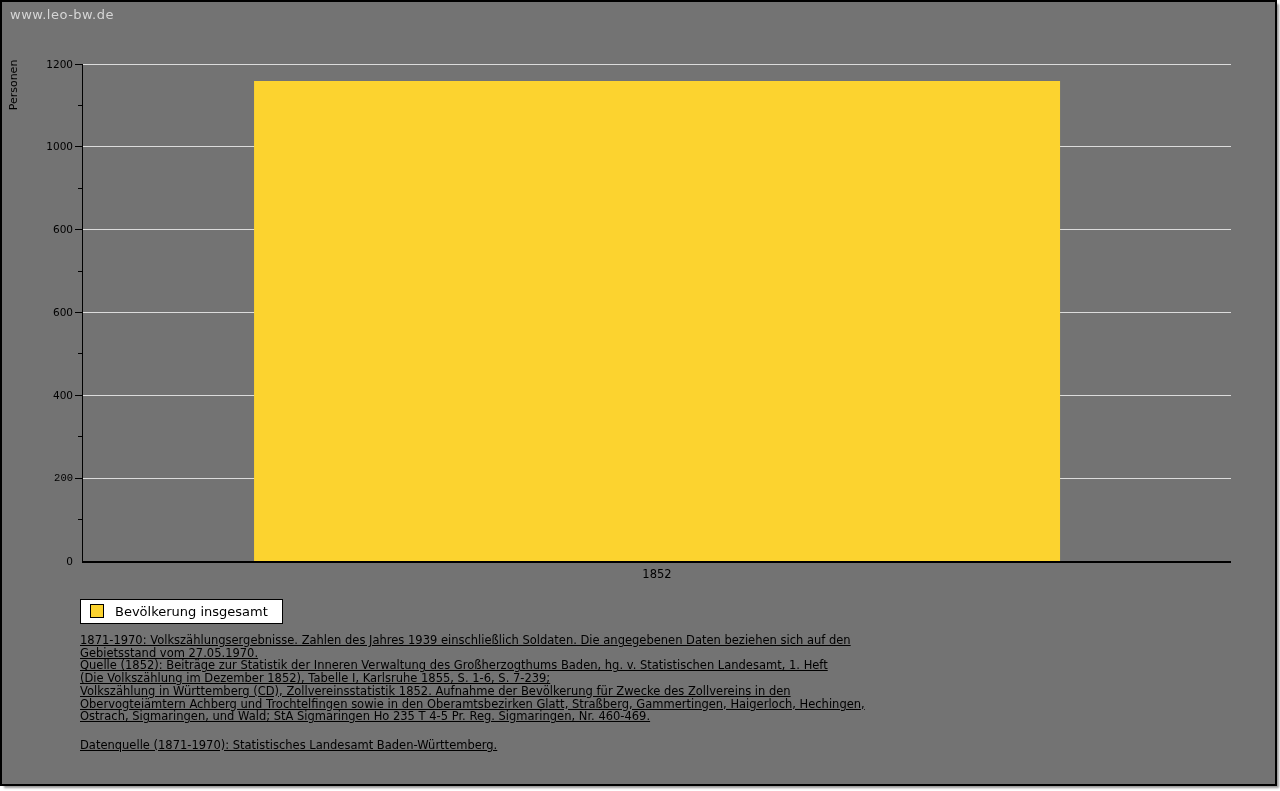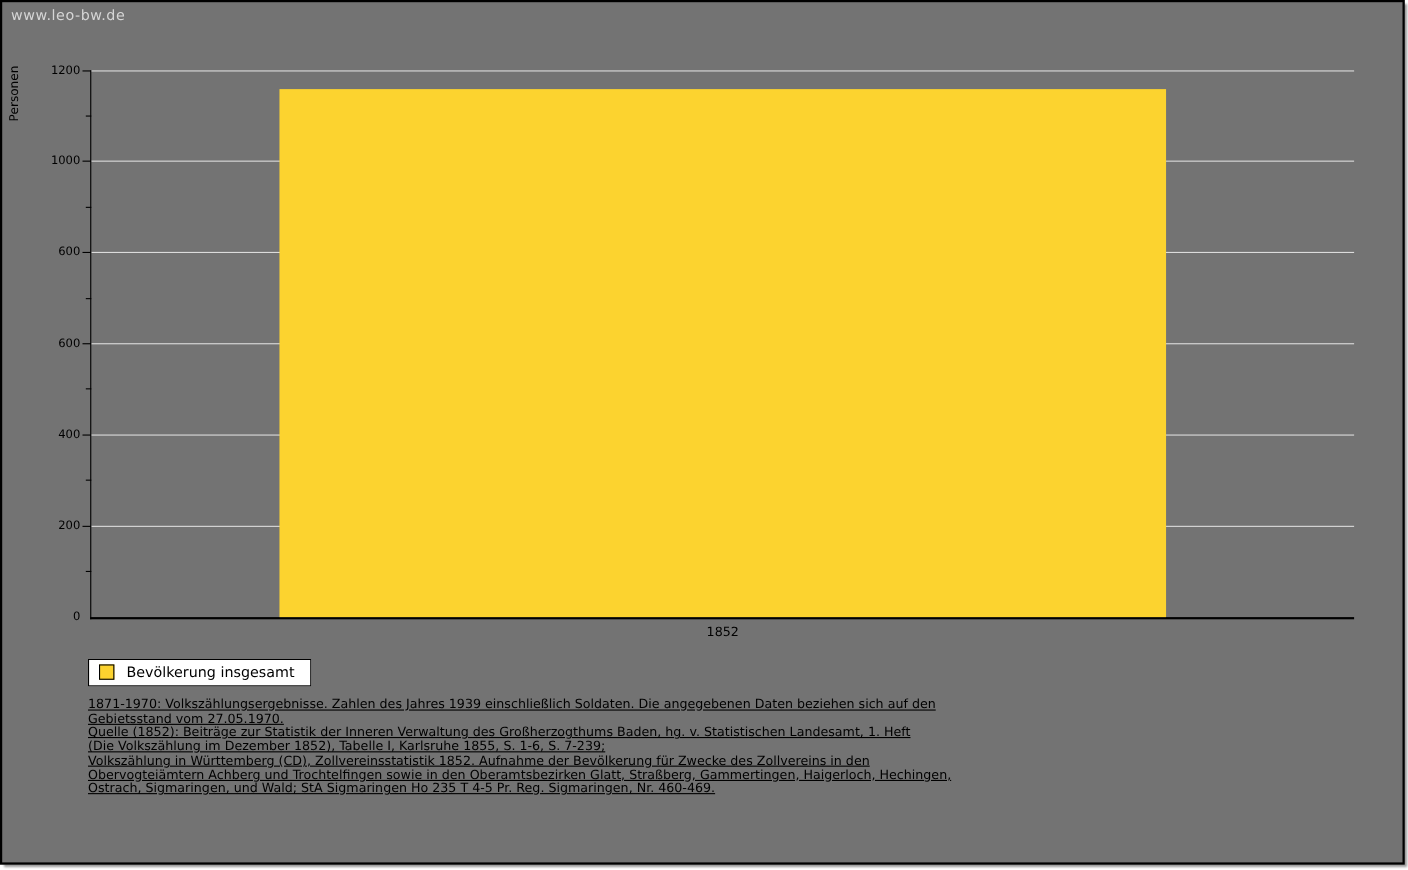--- a/index.html
+++ b/index.html
@@ -77,21 +77,21 @@
 
 
   <div class="ylabel">Personen</div>
 
   <div class="plot-area">
 
     <div class="xtick-label">1852</div>
   <div class="ytick-label" style="top: 490.5px;">0</div>
       <div class="gridline" style="top: 413.667px; background: rgb(220, 220, 220);"></div>
       <div class="tick-major" style="top: 413.667px;"></div>
-      <div class="ytick-label" style="top: 407.667px;">200</div>
+      <div class="ytick-label" style="top: 407.667px; font-family: Liberation Mono, monospace;">200</div>
       <div class="gridline" style="top: 330.833px; background: rgb(220, 220, 220);"></div>
       <div class="tick-major" style="top: 330.833px;"></div>
       <div class="ytick-label" style="top: 324.833px;">400</div>
       <div class="gridline" style="top: 248px; background: rgb(220, 220, 220);"></div>
       <div class="tick-major" style="top: 248px;"></div>
       <div class="ytick-label" style="top: 242px;">600</div>
       <div class="gridline" style="top: 165.167px; background: rgb(220, 220, 220);"></div>
       <div class="tick-major" style="top: 165.167px;"></div>
       <div class="ytick-label" style="top: 159.167px;">600</div>
       <div class="gridline" style="top: 82.3333px; background: rgb(220, 220, 220);"></div>
@@ -117,15 +117,16 @@
   <div class="footnotes">
     <div id="footnote-lines">
         <div>1871-1970: Volkszählungsergebnisse. Zahlen des Jahres 1939 einschließlich Soldaten. Die angegebenen Daten beziehen sich auf den</div>
         <div>Gebietsstand vom 27.05.1970.</div>
         <div>Quelle (1852): Beiträge zur Statistik der Inneren Verwaltung des Großherzogthums Baden, hg. v. Statistischen Landesamt, 1. Heft</div>
         <div>(Die Volkszählung im Dezember 1852), Tabelle I, Karlsruhe 1855, S. 1-6, S. 7-239;</div>
         <div>Volkszählung in Württemberg (CD), Zollvereinsstatistik 1852. Aufnahme der Bevölkerung für Zwecke des Zollvereins in den</div>
         <div>Obervogteiämtern Achberg und Trochtelfingen sowie in den Oberamtsbezirken Glatt, Straßberg, Gammertingen, Haigerloch, Hechingen,</div>
         <div>Ostrach, Sigmaringen, und Wald; StA Sigmaringen Ho 235 T 4-5 Pr. Reg. Sigmaringen, Nr. 460-469.</div>
       </div>
+    <div class="datasource">Datenquelle (1871-1970): Statistisches Landesamt Baden-Württemberg.</div>
   </div>
 
 </div>
 
 </body></html>

